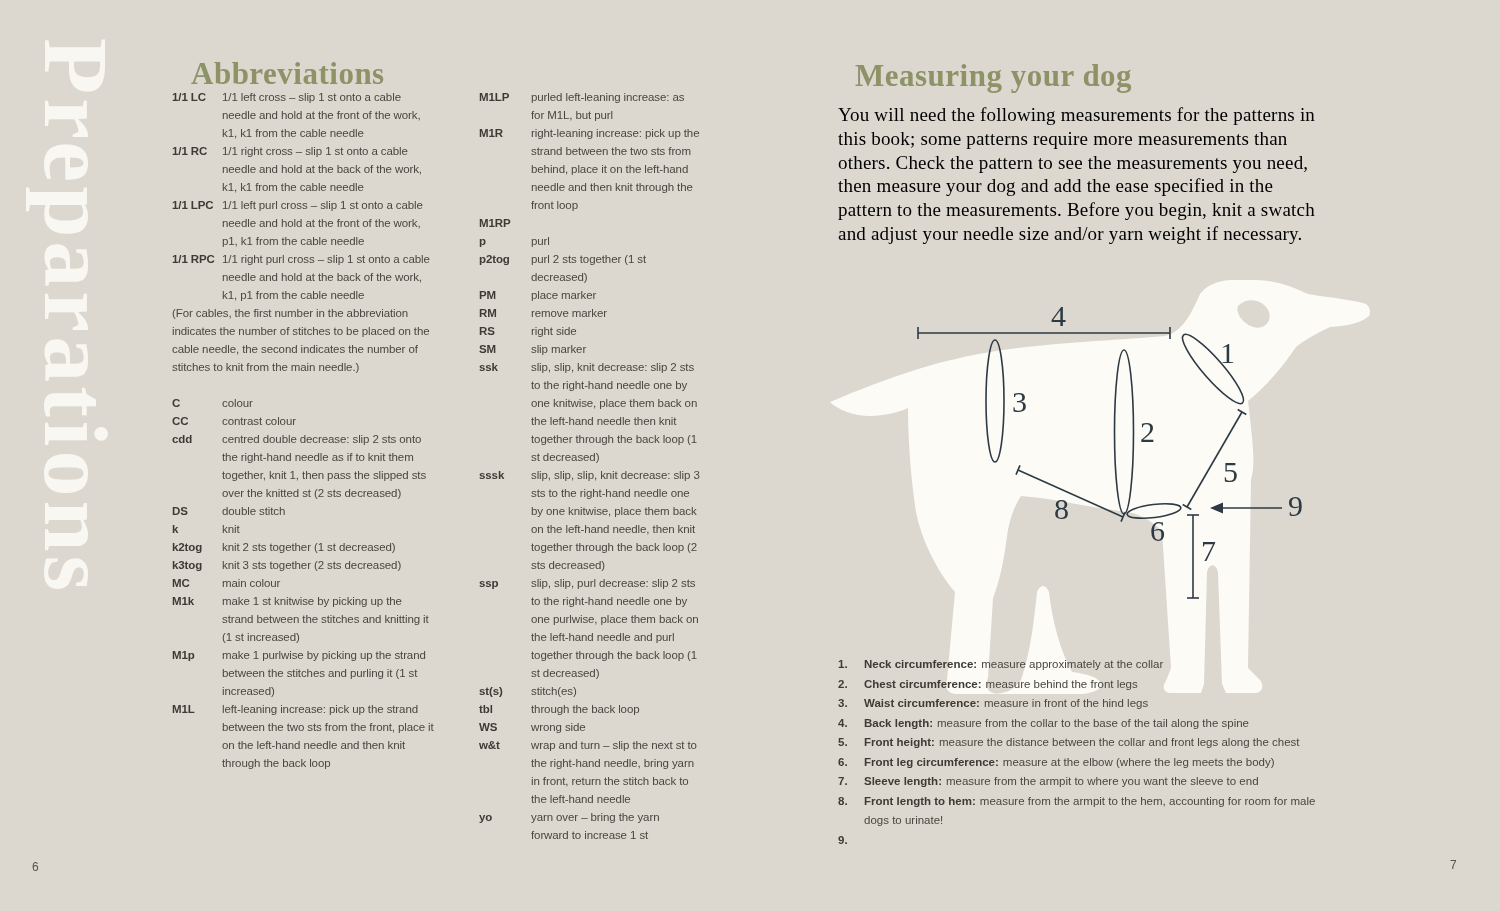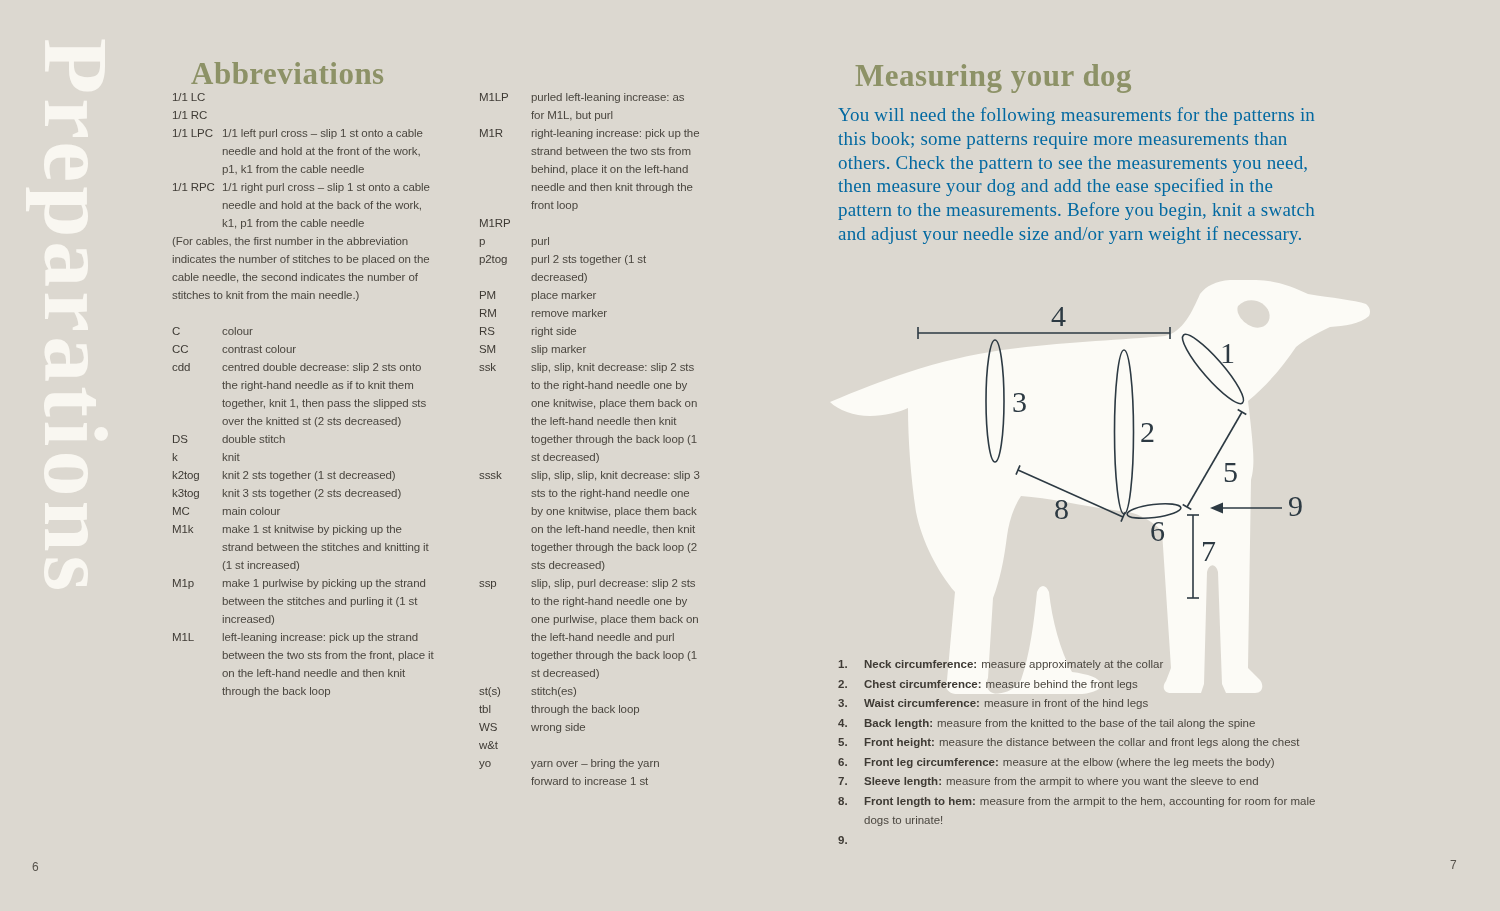--- a/index.html
+++ b/index.html
@@ -36,35 +36,35 @@
   }
   #abbr-heading{left:175px;top:40px;}
   #measure-heading{left:839px;top:42px;}
 
   .abbr-col{position:absolute;top:88px;font-size:11.5px;line-height:18px;letter-spacing:-0.1px;}
   #abbr-col1{left:172px;width:262px;}
   #abbr-col2{left:436px;width:264px;}
   .abbr-row{display:flex;align-items:flex-start;}
   #abbr-col1 .term{flex:0 0 50px;}
   #abbr-col2 .term{flex:0 0 52px;margin-left:43px;}
-  .term{font-weight:400;color:#3e3a34;}
+  .term{font-weight:700;color:#3e3a34;}
   .def{flex:1;color:#4a463f;}
   .cable-note{margin:0 0 18px 0;color:#4a463f;}
 
   .page-num{position:absolute;font-size:12px;color:#56524b;}
   #page-num-left{left:32px;top:860px;}
   #page-num-right{left:1450px;top:858px;}
 
   
   .intro{
     position:absolute;left:838px;top:84px;width:482px;
     font-family:"Liberation Serif", serif;
     font-size:19px;line-height:23.8px;
     letter-spacing:0.2px;
-    color:#0369a1;
+    color:#000000;
   }
   #dog-diagram{position:absolute;left:820px;top:250px;}
 
   .measure-list{position:absolute;left:838px;top:655px;width:560px;font-size:11.5px;line-height:19.5px;}
   .m-row{display:flex;align-items:flex-start;}
   .m-num{flex:0 0 26px;font-weight:700;color:#3e3a34;}
   .m-text{flex:0 0 478px;color:#4a463f;}
   .m-label{font-weight:700;color:#3e3a34;margin-right:4px;text-align:right;}
 
   
@@ -82,24 +82,26 @@
   <div>
     <div class="vertical-title">Preparations</div>
 
     <h1 class="heading" id="abbr-heading">Abbreviations</h1>
 
     <div class="abbr-col" id="abbr-col1">
       <div>
 
           <div class="abbr-row">
             <span class="term">1/1 LC</span>
+            <span class="def">1/1 left cross – slip 1 st onto a cable needle and hold at the front of the work, k1, k1 from the cable needle</span>
           </div>
 
           <div class="abbr-row">
             <span class="term">1/1 RC</span>
+            <span class="def">1/1 right cross – slip 1 st onto a cable needle and hold at the back of the work, k1, k1 from the cable needle</span>
           </div>
 
           <div class="abbr-row">
             <span class="term">1/1 LPC</span>
             <span class="def">1/1 left purl cross – slip 1 st onto a cable needle and hold at the front of the work, p1, k1 from the cable needle</span>
           </div>
 
           <div class="abbr-row">
             <span class="term">1/1 RPC</span>
             <span class="def">1/1 right purl cross – slip 1 st onto a cable needle and hold at the back of the work, k1, p1 from the cable needle</span>
@@ -236,20 +238,21 @@
           <span class="def">through the back loop</span>
         </div>
 
         <div class="abbr-row">
           <span class="term">WS</span>
           <span class="def">wrong side</span>
         </div>
 
         <div class="abbr-row">
           <span class="term">w&amp;t</span>
+          <span class="def">wrap and turn – slip the next st to the right-hand needle, bring yarn in front, return the stitch back to the left-hand needle</span>
         </div>
 
         <div class="abbr-row">
           <span class="term">yo</span>
           <span class="def">yarn over – bring the yarn forward to increase 1 st</span>
         </div>
       </div>
 
     <div class="page-num" id="page-num-left">6</div>
   </div>
@@ -382,21 +385,21 @@
           <span class="m-text"><b class="m-label">Chest circumference:</b><span>measure behind the front legs</span></span>
         </div>
 
         <div class="m-row">
           <span class="m-num">3.</span>
           <span class="m-text"><b class="m-label">Waist circumference:</b><span>measure in front of the hind legs</span></span>
         </div>
 
         <div class="m-row">
           <span class="m-num">4.</span>
-          <span class="m-text"><b class="m-label">Back length:</b><span>measure from the knitted to the base of the tail along the spine</span></span>
+          <span class="m-text"><b class="m-label">Back length:</b><span>measure from the collar to the base of the tail along the spine</span></span>
         </div>
 
         <div class="m-row">
           <span class="m-num">5.</span>
           <span class="m-text"><b class="m-label">Front height:</b><span>measure the distance between the collar and front legs along the chest</span></span>
         </div>
 
         <div class="m-row">
           <span class="m-num">6.</span>
           <span class="m-text"><b class="m-label">Front leg circumference:</b><span>measure at the elbow (where the leg meets the body)</span></span>

